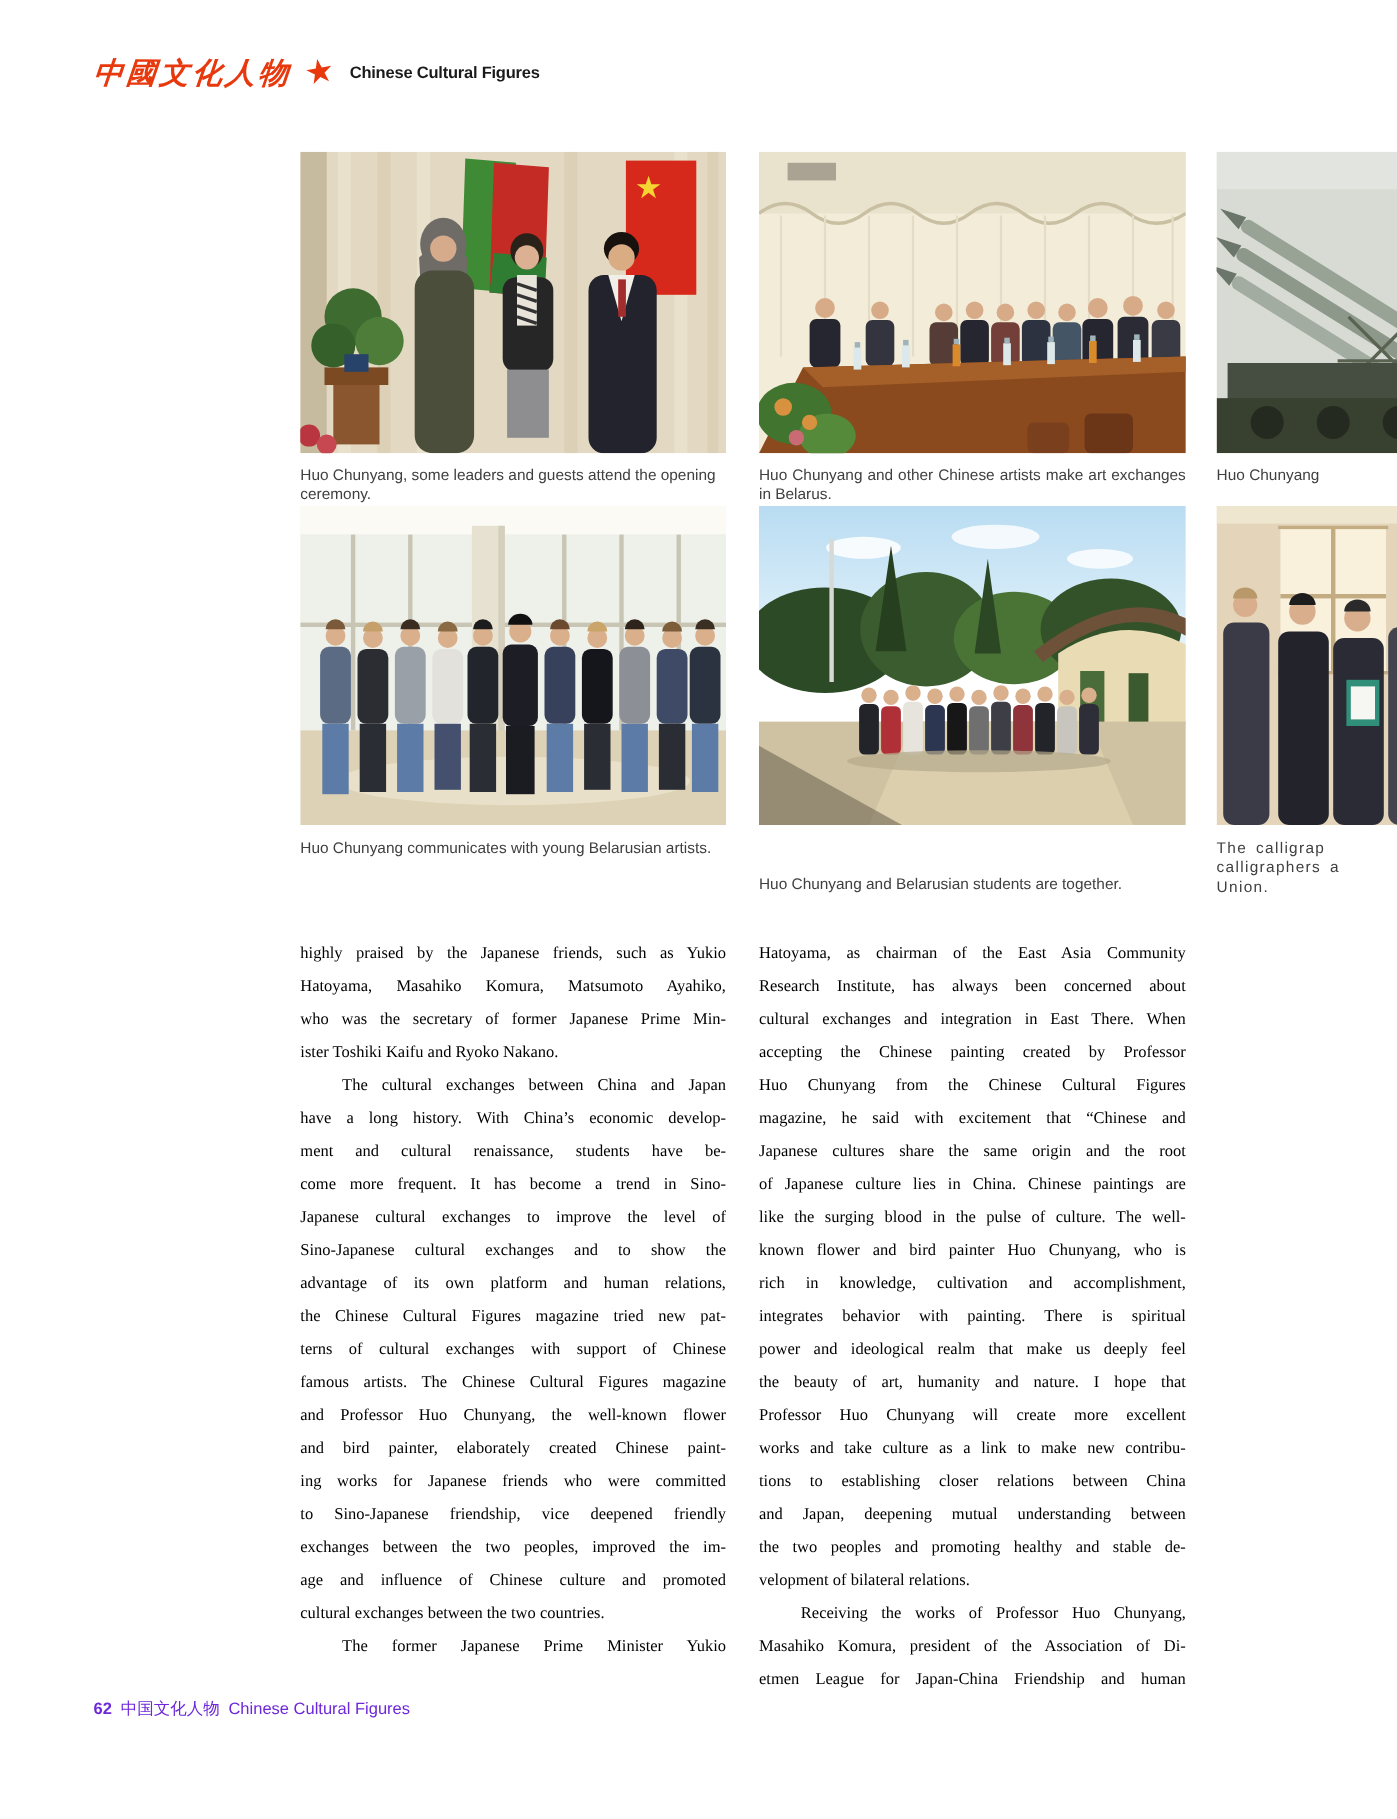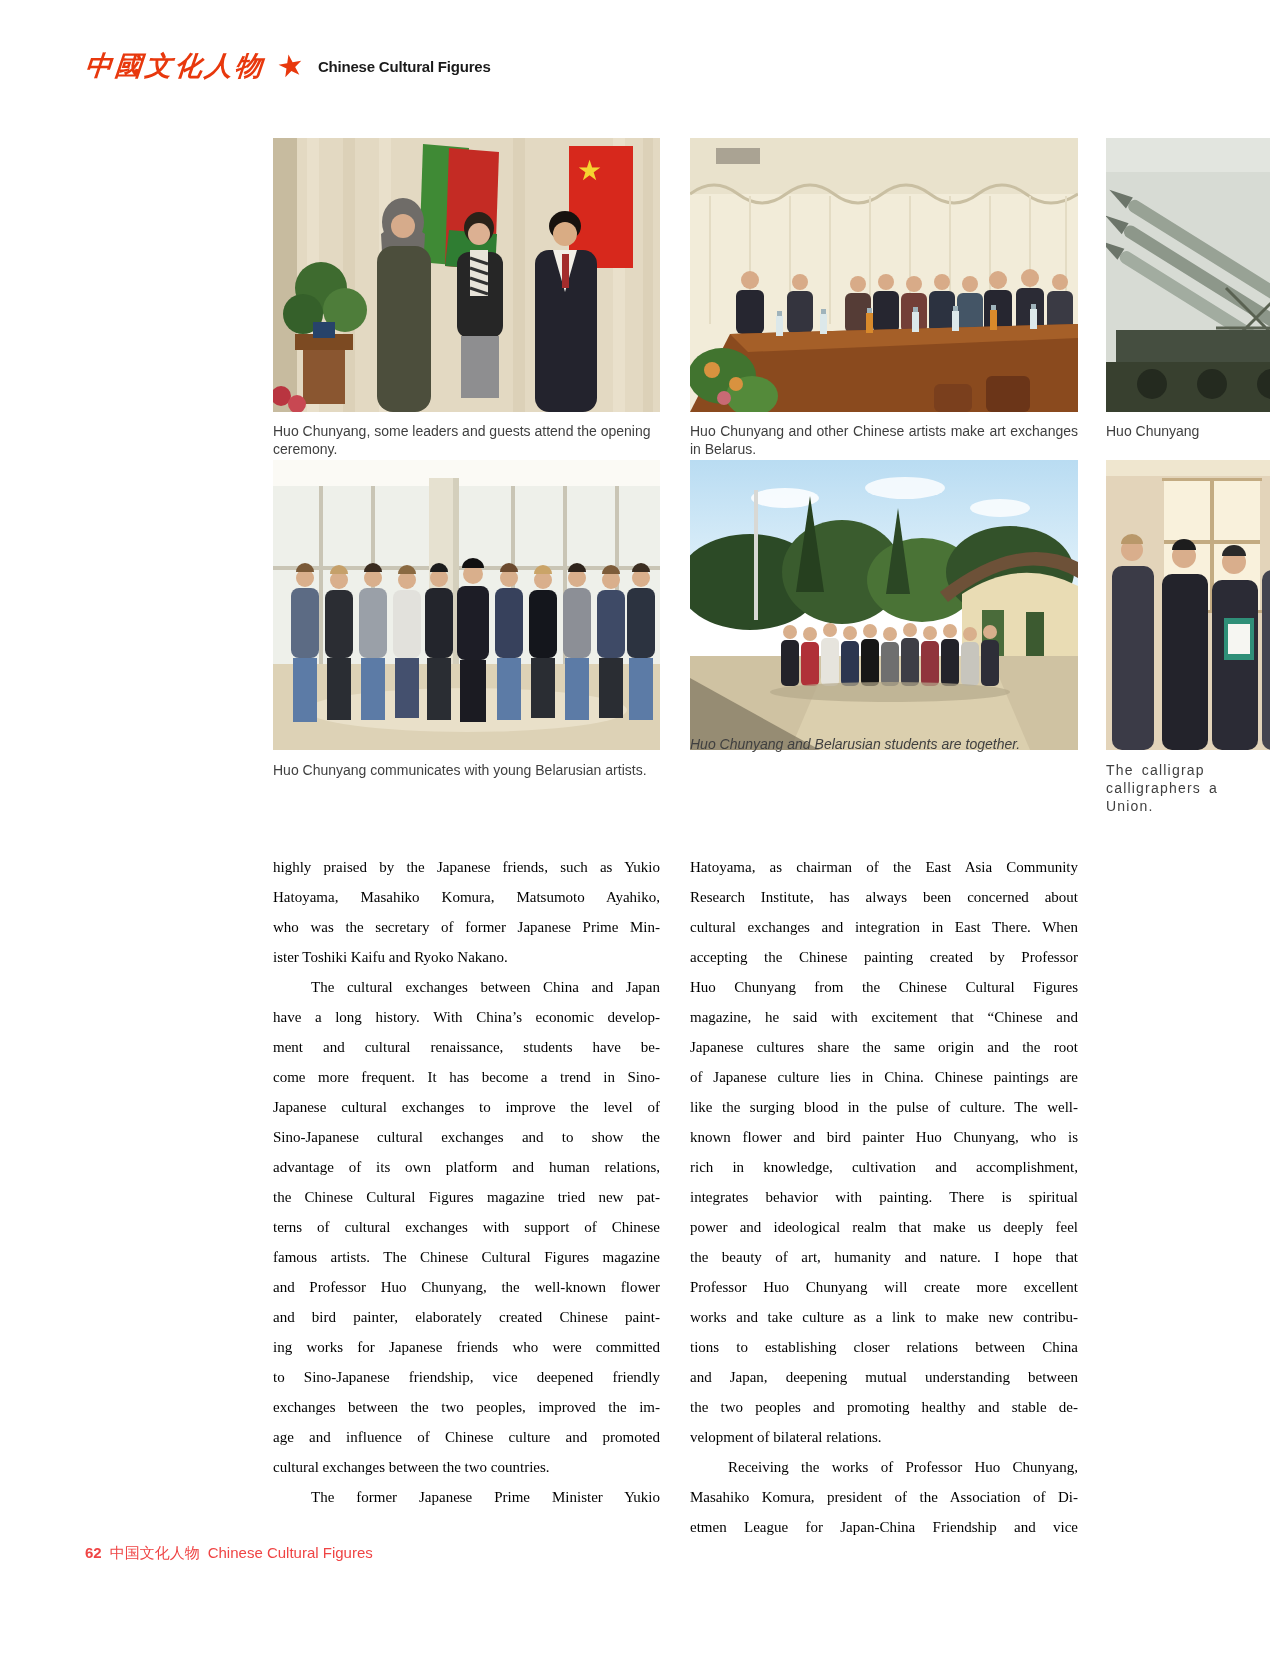--- a/index.html
+++ b/index.html
@@ -19,34 +19,34 @@
   .f2{left:690px;top:138px;width:388px;height:274px;}
   .f3{left:1106px;top:138px;width:200px;height:274px;}
   .f4{left:273px;top:460px;width:387px;height:290px;}
   .f5{left:690px;top:460px;width:388px;height:290px;}
   .f6{left:1106px;top:460px;width:200px;height:290px;}
   .caption{position:absolute;font-size:14px;line-height:18px;color:#3f3f3f;}
   .c1{left:273px;top:422px;width:387px;}
   .c2{left:690px;top:422px;width:388px;text-align:justify;}
   .c3{left:1106px;top:422px;width:200px;}
   .c4{left:273px;top:761px;width:387px;}
-  .c5{left:690px;top:735px;width:388px;font-style:italic;}
+  .c5{left:690px;top:794px;width:388px;}
   .c6{left:1106px;top:761px;width:200px;letter-spacing:1.2px;word-spacing:3px;}
   
   .column{position:absolute;top:852px;}
   .col-left{left:273px;width:387px;}
   .col-right{left:690px;width:388px;}
   .body-line{font-family:"Liberation Serif","DejaVu Serif",serif;font-size:15px;line-height:30px;
              height:30px;color:#000000;text-align:justify;text-align-last:justify;
              -moz-text-align-last:justify;white-space:normal;overflow:visible;}
   .body-line.indent{text-indent:38px;}
   .body-line.para-end{text-align-last:left;-moz-text-align-last:left;}
   
   .footer{position:absolute;left:85px;top:1544px;display:flex;align-items:baseline;gap:8px;
-          font-size:15px;color:#ef4444;}
+          font-size:15px;color:#6d28d9;}
   .pagenum{font-weight:bold;}
 </style>
 </head>
 <body>
 
 <div class="page">
 
   <div class="logo">
     <span class="logo-cn">中國文化人物</span>
     <span class="logo-star">★</span>
@@ -381,21 +381,21 @@
       <div class="body-line">power and ideological realm that make us deeply feel</div>
       <div class="body-line">the beauty of art, humanity and nature. I hope that</div>
       <div class="body-line">Professor Huo Chunyang will create more excellent</div>
       <div class="body-line">works and take culture as a link to make new contribu-</div>
       <div class="body-line">tions to establishing closer relations between China</div>
       <div class="body-line">and Japan, deepening mutual understanding between</div>
       <div class="body-line">the two peoples and promoting healthy and stable de-</div>
       <div class="body-line para-end">velopment of bilateral relations.</div>
       <div class="body-line indent">Receiving the works of Professor Huo Chunyang,</div>
       <div class="body-line">Masahiko Komura, president of the Association of Di-</div>
-      <div class="body-line">etmen League for Japan-China Friendship and vice</div>
+      <div class="body-line">etmen League for Japan-China Friendship and human</div>
     </div>
 
   <div class="footer">
     <span class="pagenum">62</span>
     <span>中国文化人物</span>
     <span>Chinese Cultural Figures</span>
   </div>
 
 </div>
 

